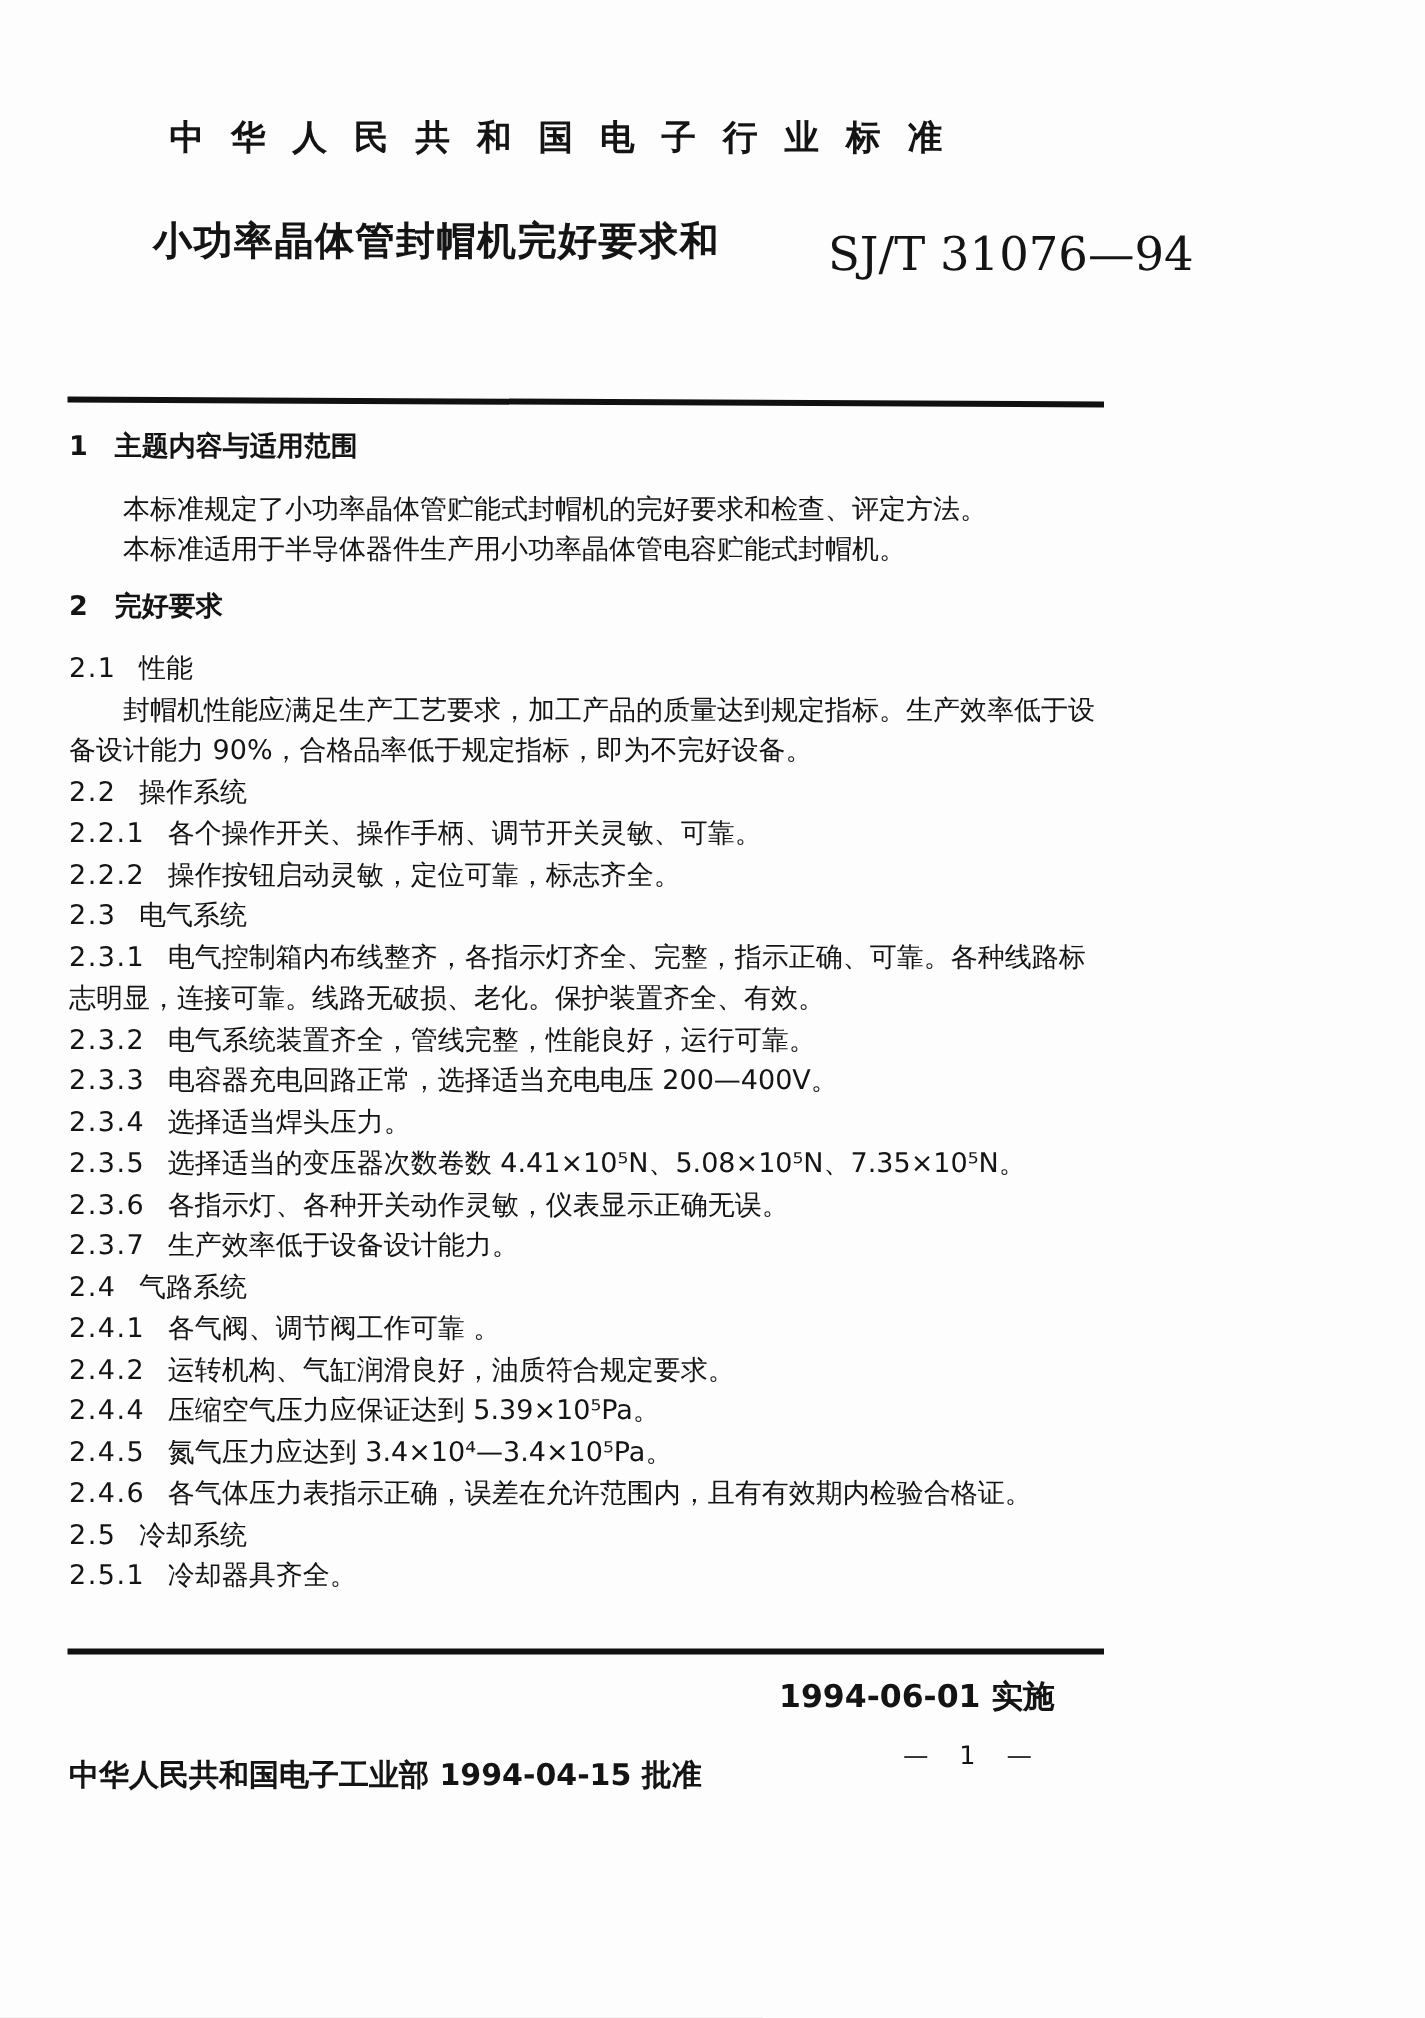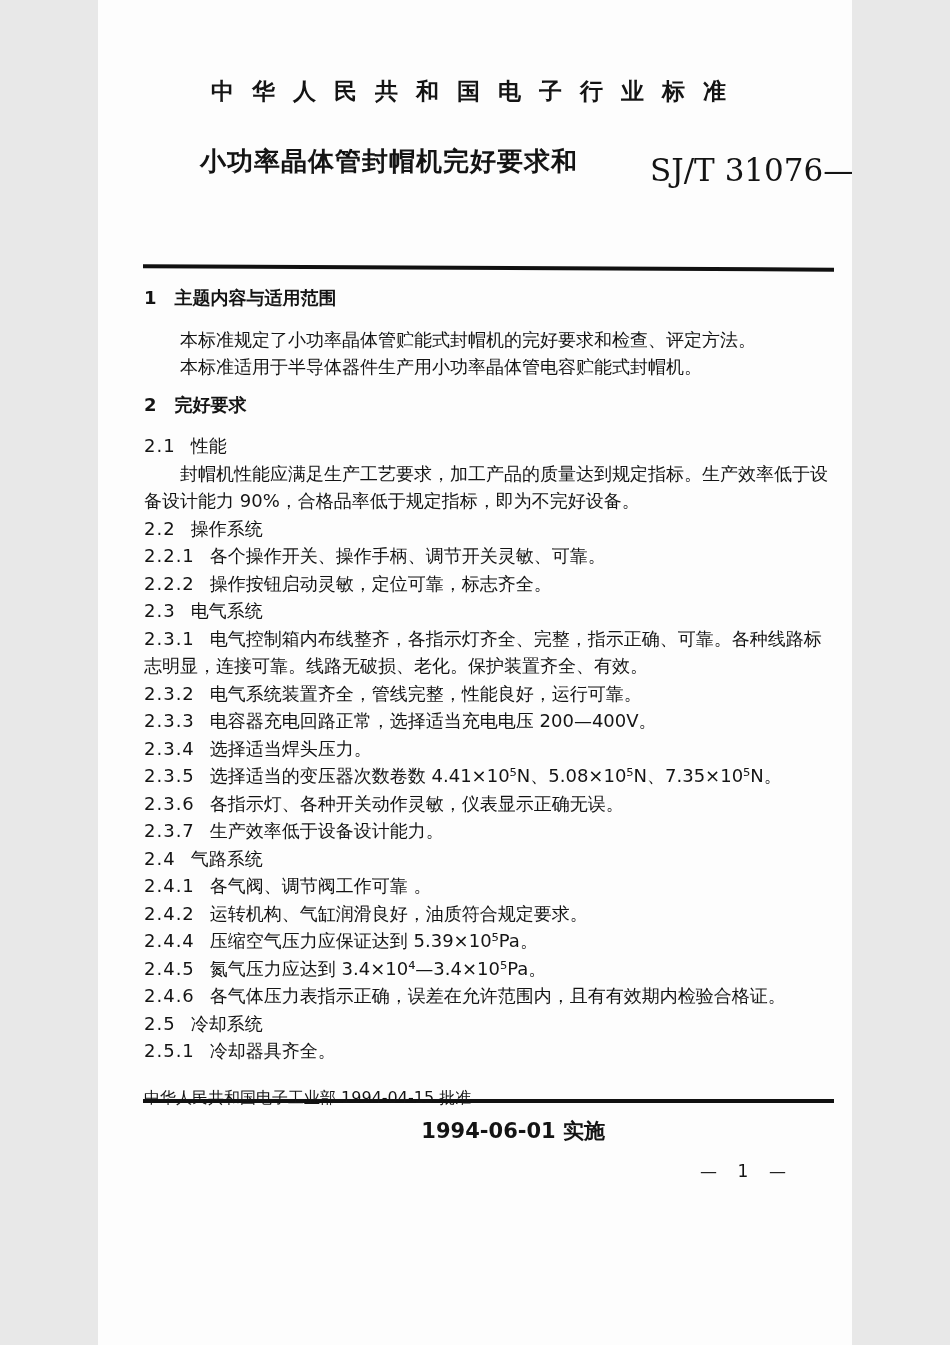--- a/index.html
+++ b/index.html
@@ -1,18 +1,18 @@
 <!DOCTYPE html>
 <html lang="zh"><head>
 <meta charset="utf-8">
 <style>
   html, body { margin: 0; padding: 0; background: #e8e8e8; }
   .page {
     position: relative;
-    width: 754px;
+    width: 950px;
     height: 1345px;
     margin: 0 auto;
     background: #fdfdfd;
     overflow: hidden;
     color: #141414;
     font-family: "DejaVu Sans", "Liberation Sans", sans-serif;
   }
 
   
   .std-class {
@@ -70,23 +70,23 @@
     margin: 10px 0 14px;
   }
   p.sec:first-child { margin-top: 0; }
   p.para { text-indent: 2em; }
   .num { margin-right: 15px; letter-spacing: 1px; }
   p.sec .num { margin-right: 17px; }
 
   
   .footer-approval {
     position: absolute;
-    left: 46px; top: 1088px;
-    font-size: 16px;
-    font-weight: 400;
+    left: 46px; top: 1170px;
+    font-size: 20px;
+    font-weight: 700;
     white-space: nowrap;
   }
   .footer-impl {
     position: absolute;
     right: 247px; top: 1117px;
     font-size: 21px;
     font-weight: 700;
     white-space: nowrap;
   }
   .page-number {

